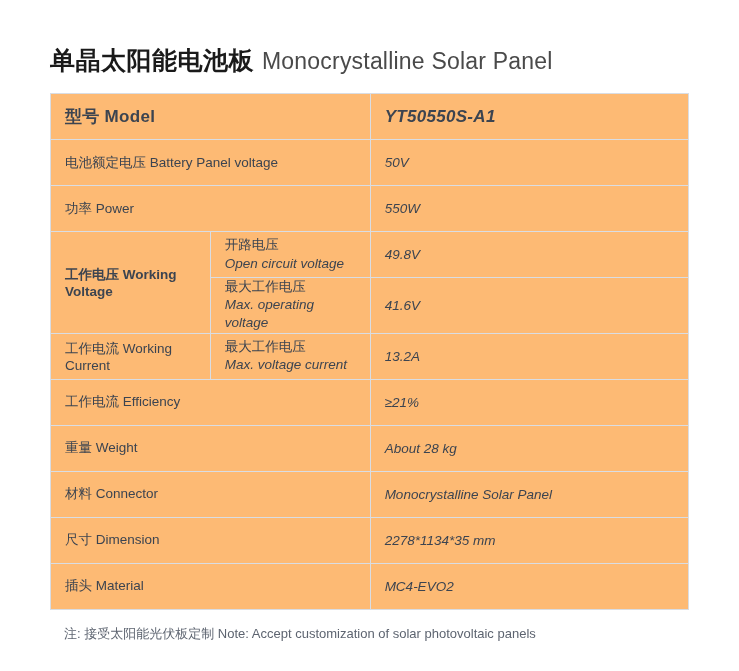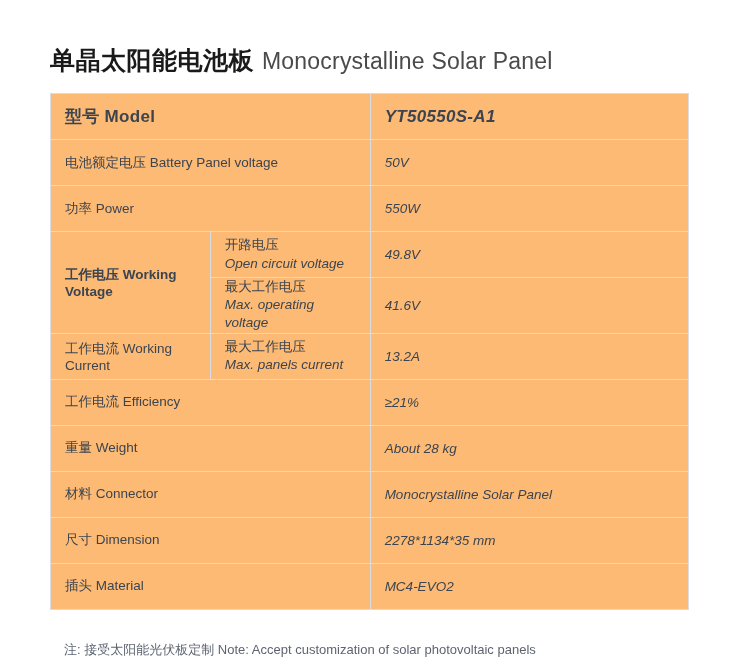--- a/index.html
+++ b/index.html
@@ -77,21 +77,21 @@
     line-height: 1.35;
   }
   .sub-two .l1 {
     display: block;
   }
   .sub-two .l2 {
     display: block;
     font-style: italic;
   }
   .note {
-    margin-top: 31px;
+    margin-top: 15px;
     padding-left: 14px;
     font-size: 13px;
     color: #5d6470;
     white-space: nowrap;
   }
   .tall {
     height: 45px;
     font-weight: bold;
   }
 </style>
@@ -135,21 +135,21 @@
           <span class="l1">最大工作电压</span>
           <span class="l2">Max. operating voltage</span>
         </td>
         <td class="col-val">41.6V</td>
       </tr>
 
       <tr>
         <td class="col-label">工作电流 Working Current</td>
         <td class="col-sub sub-two">
           <span class="l1">最大工作电压</span>
-          <span class="l2">Max. panels current</span>
+          <span class="l2">Max. voltage current</span>
         </td>
         <td class="col-val">13.2A</td>
       </tr>
 
       <tr>
         <td class="col-label" colspan="2">工作电流 Efficiency</td>
         <td class="col-val">≥21%</td>
       </tr>
 
       <tr>

